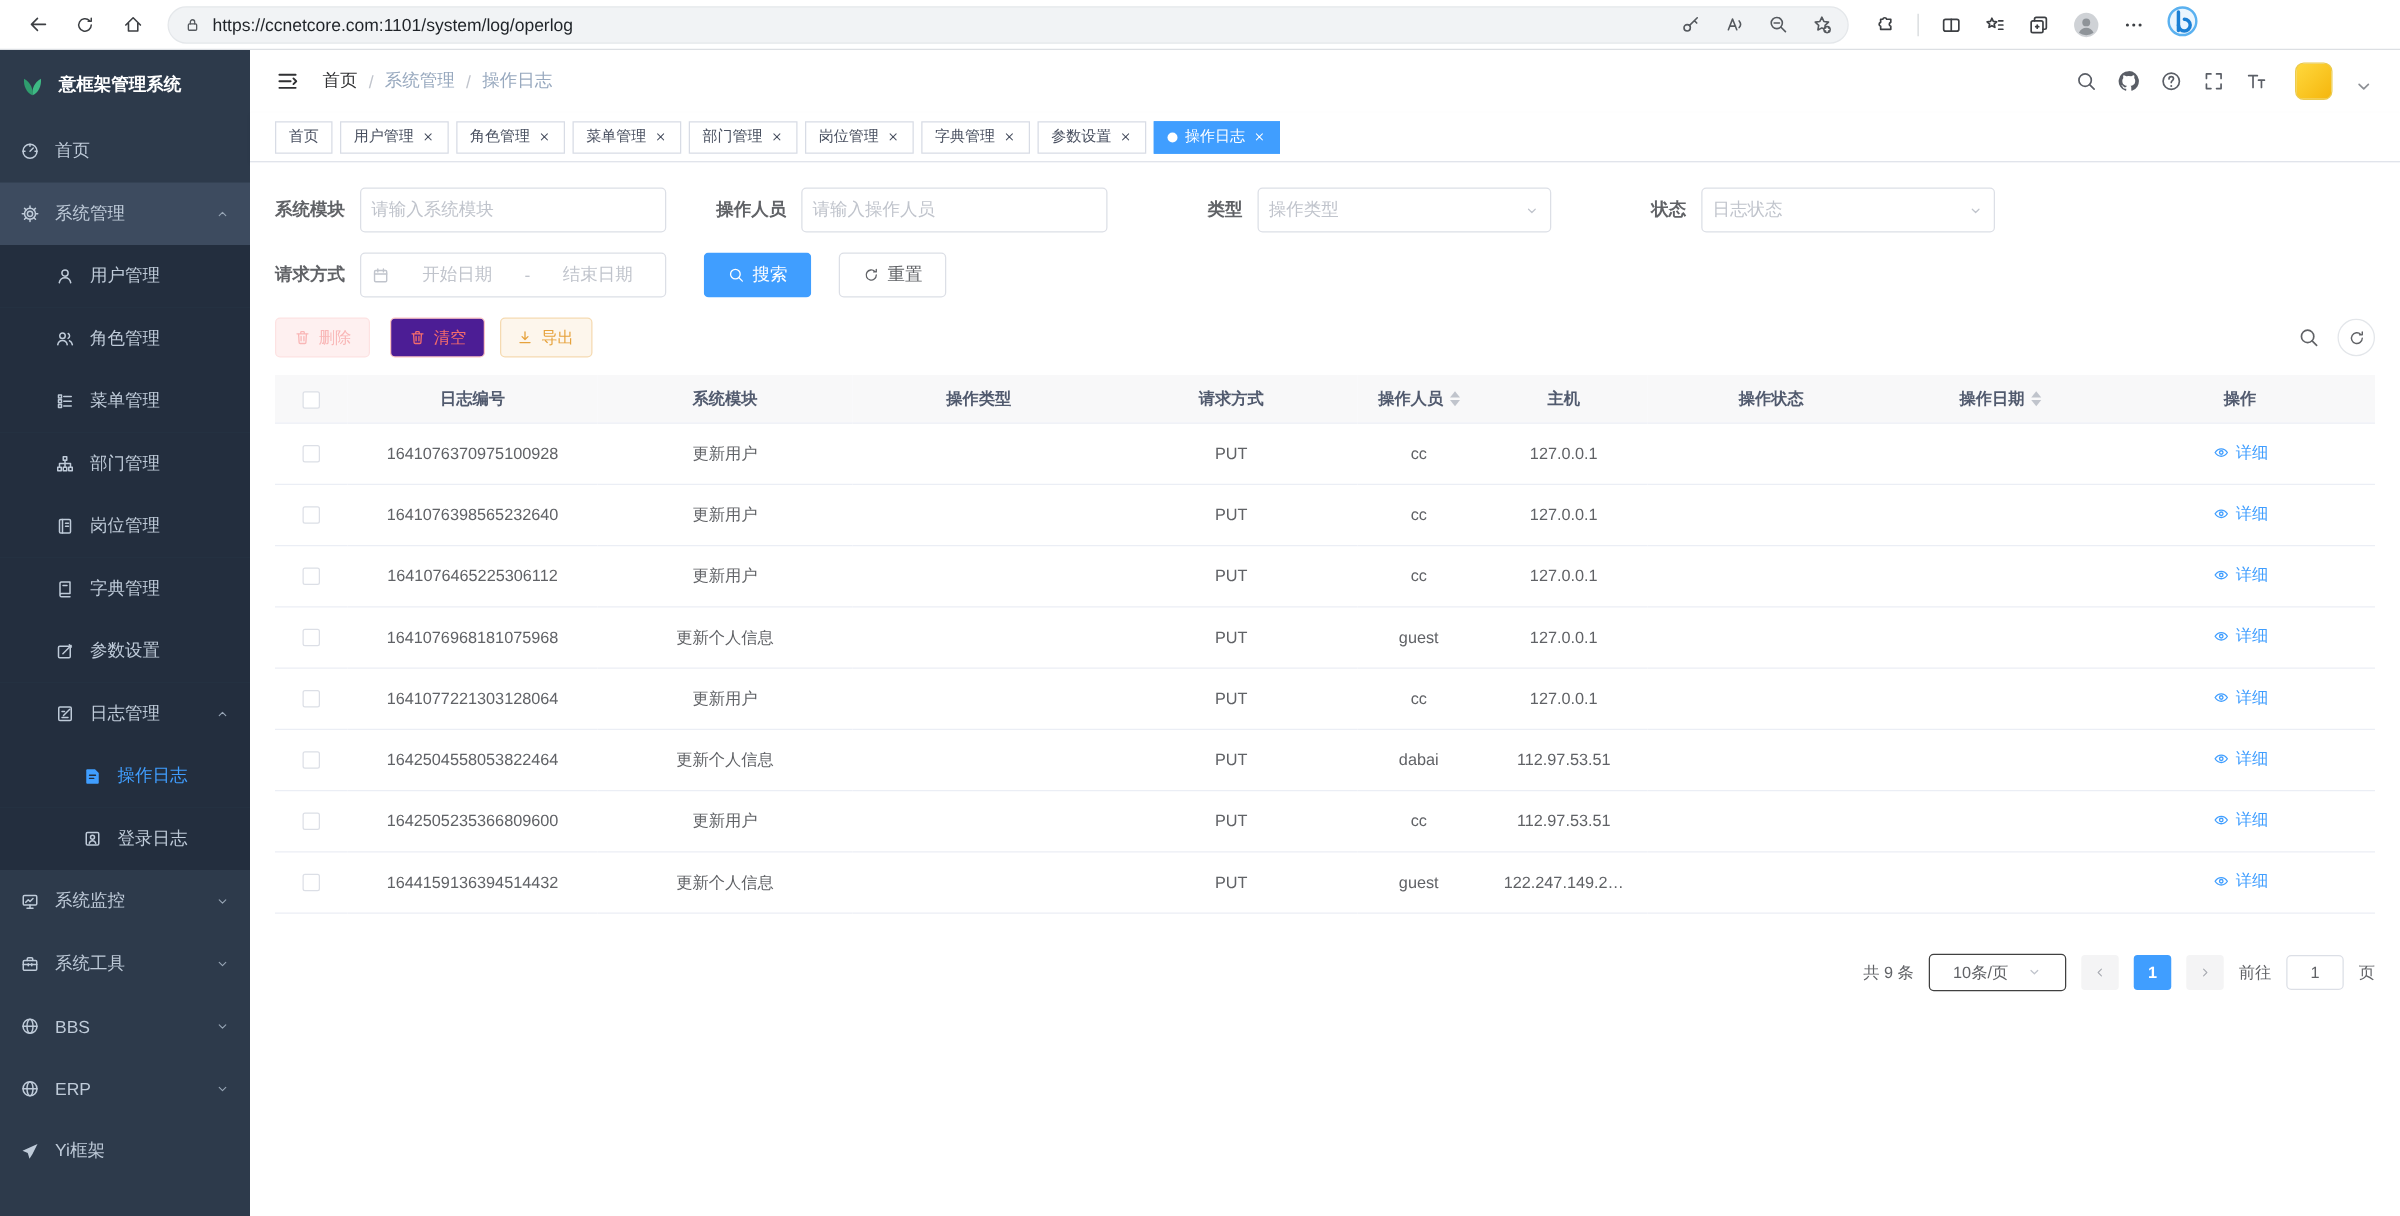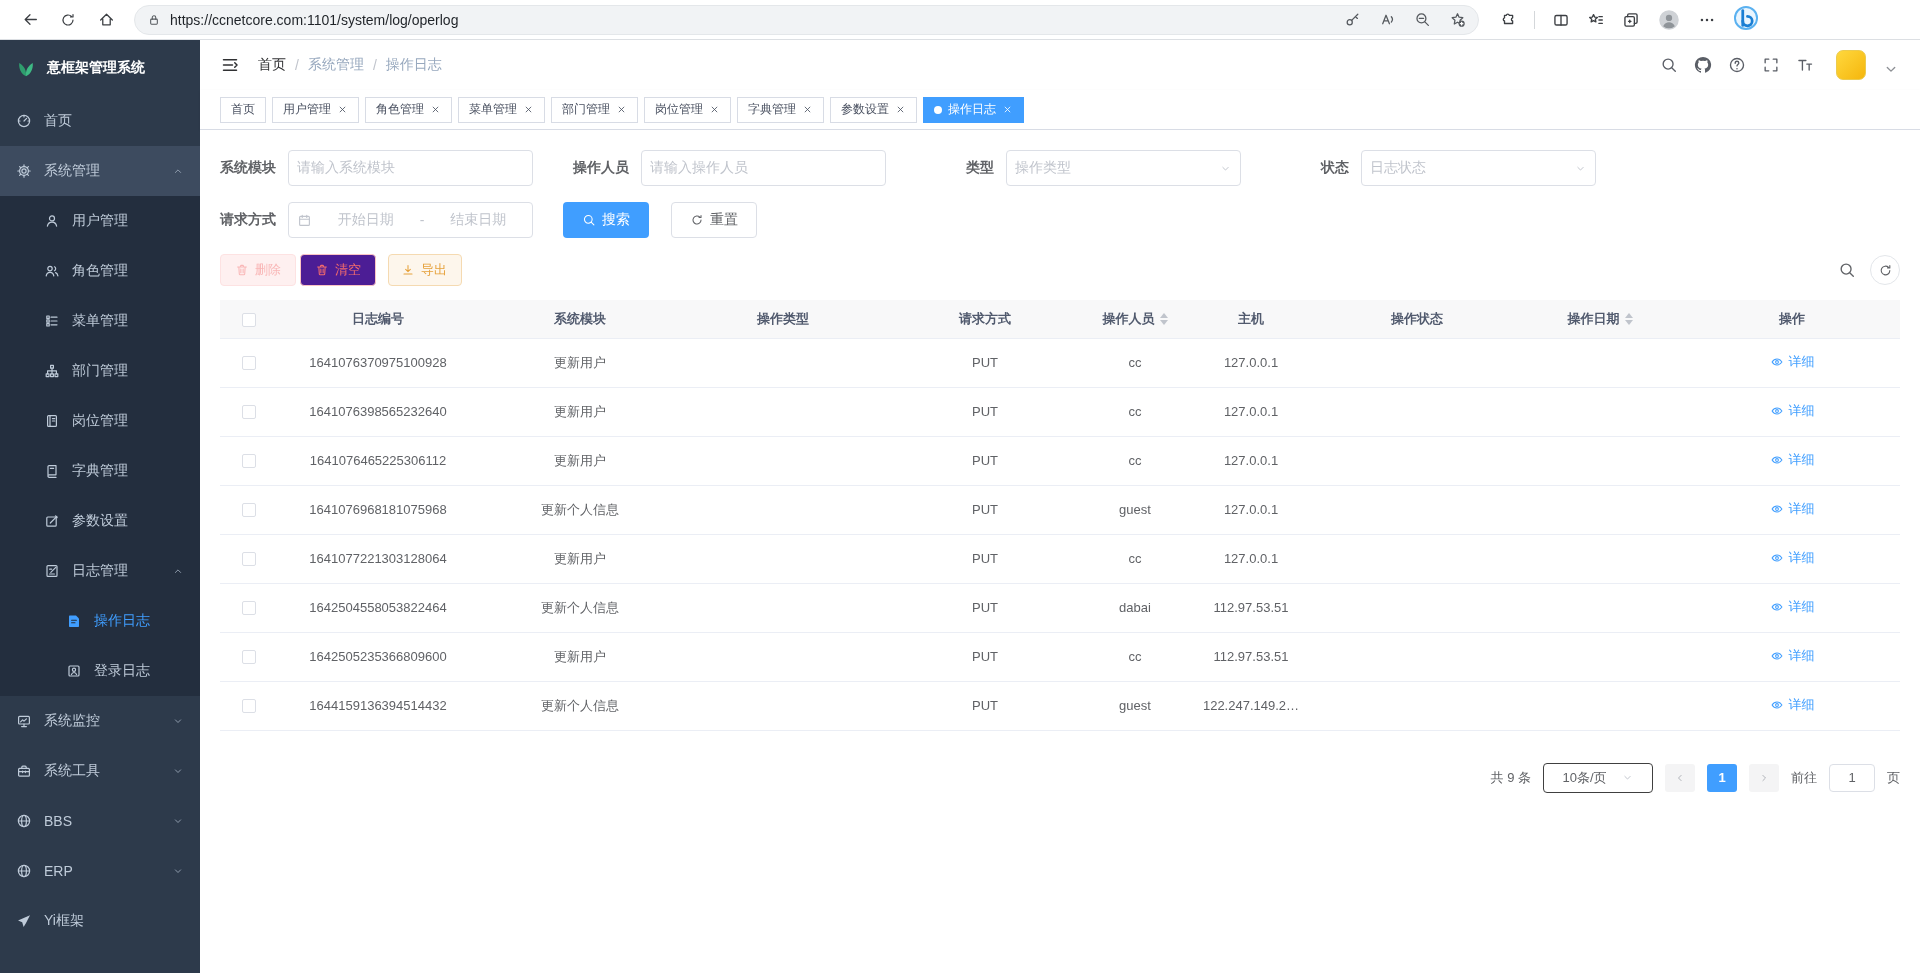--- a/index.html
+++ b/index.html
@@ -78,21 +78,21 @@
   .sel-caret { width:13px; height:13px; color:#c0c4cc; }
   .cal-ico { width:15px; height:15px; color:#c0c4cc; }
   .date-part { flex:1; text-align:center; }
   .btn { height:36px; border-radius:4px; display:inline-flex; align-items:center; gap:6px;
     padding:0 18px; font-size:14px; cursor:pointer; border:1px solid transparent; white-space:nowrap; }
   .btn [data-icon]{ width:14px; height:14px; }
   .btn-primary { background:#409eff; color:#fff; margin-left:30px; }
   .btn-plain { background:#fff; border-color:#dcdfe6; color:#606266; margin-left:22px; }
   .actions-row { display:flex; align-items:center; margin-bottom:14px; }
   .btn-sm { height:32px; font-size:13px; padding:0 14px; }
-  .btn-del { background:#fef0f0; border-color:#fde2e2; color:#f9b6b6; margin-right:4px; }
+  .btn-del { background:#fef0f0; border-color:#fde2e2; color:#f9b6b6; margin-right:16px; }
   .btn-clear { background:#4c1d95; border-color:#fbc4c4; color:#f56c6c; margin-right:12px; }
   .btn-export { background:#fdf6ec; border-color:#f5dab1; color:#e6a23c;padding-left:12px; }
   .table-tools { margin-left:auto; display:flex; align-items:center; gap:14px; color:#606266; }
   .tool-plain { width:18px; height:18px; }
   .tool-circle { width:30px; height:30px; border:1px solid #e3e6ea; border-radius:50%;
     display:flex; align-items:center; justify-content:center; }
   .tool-circle [data-icon]{ width:15px; height:15px; }
 
   table { width:100%; border-collapse:collapse; font-size:13px; color:#606266; table-layout:fixed; }
   thead th { background:#f8f8f9; color:#515a6e; font-weight:700; height:38px; text-align:center;

